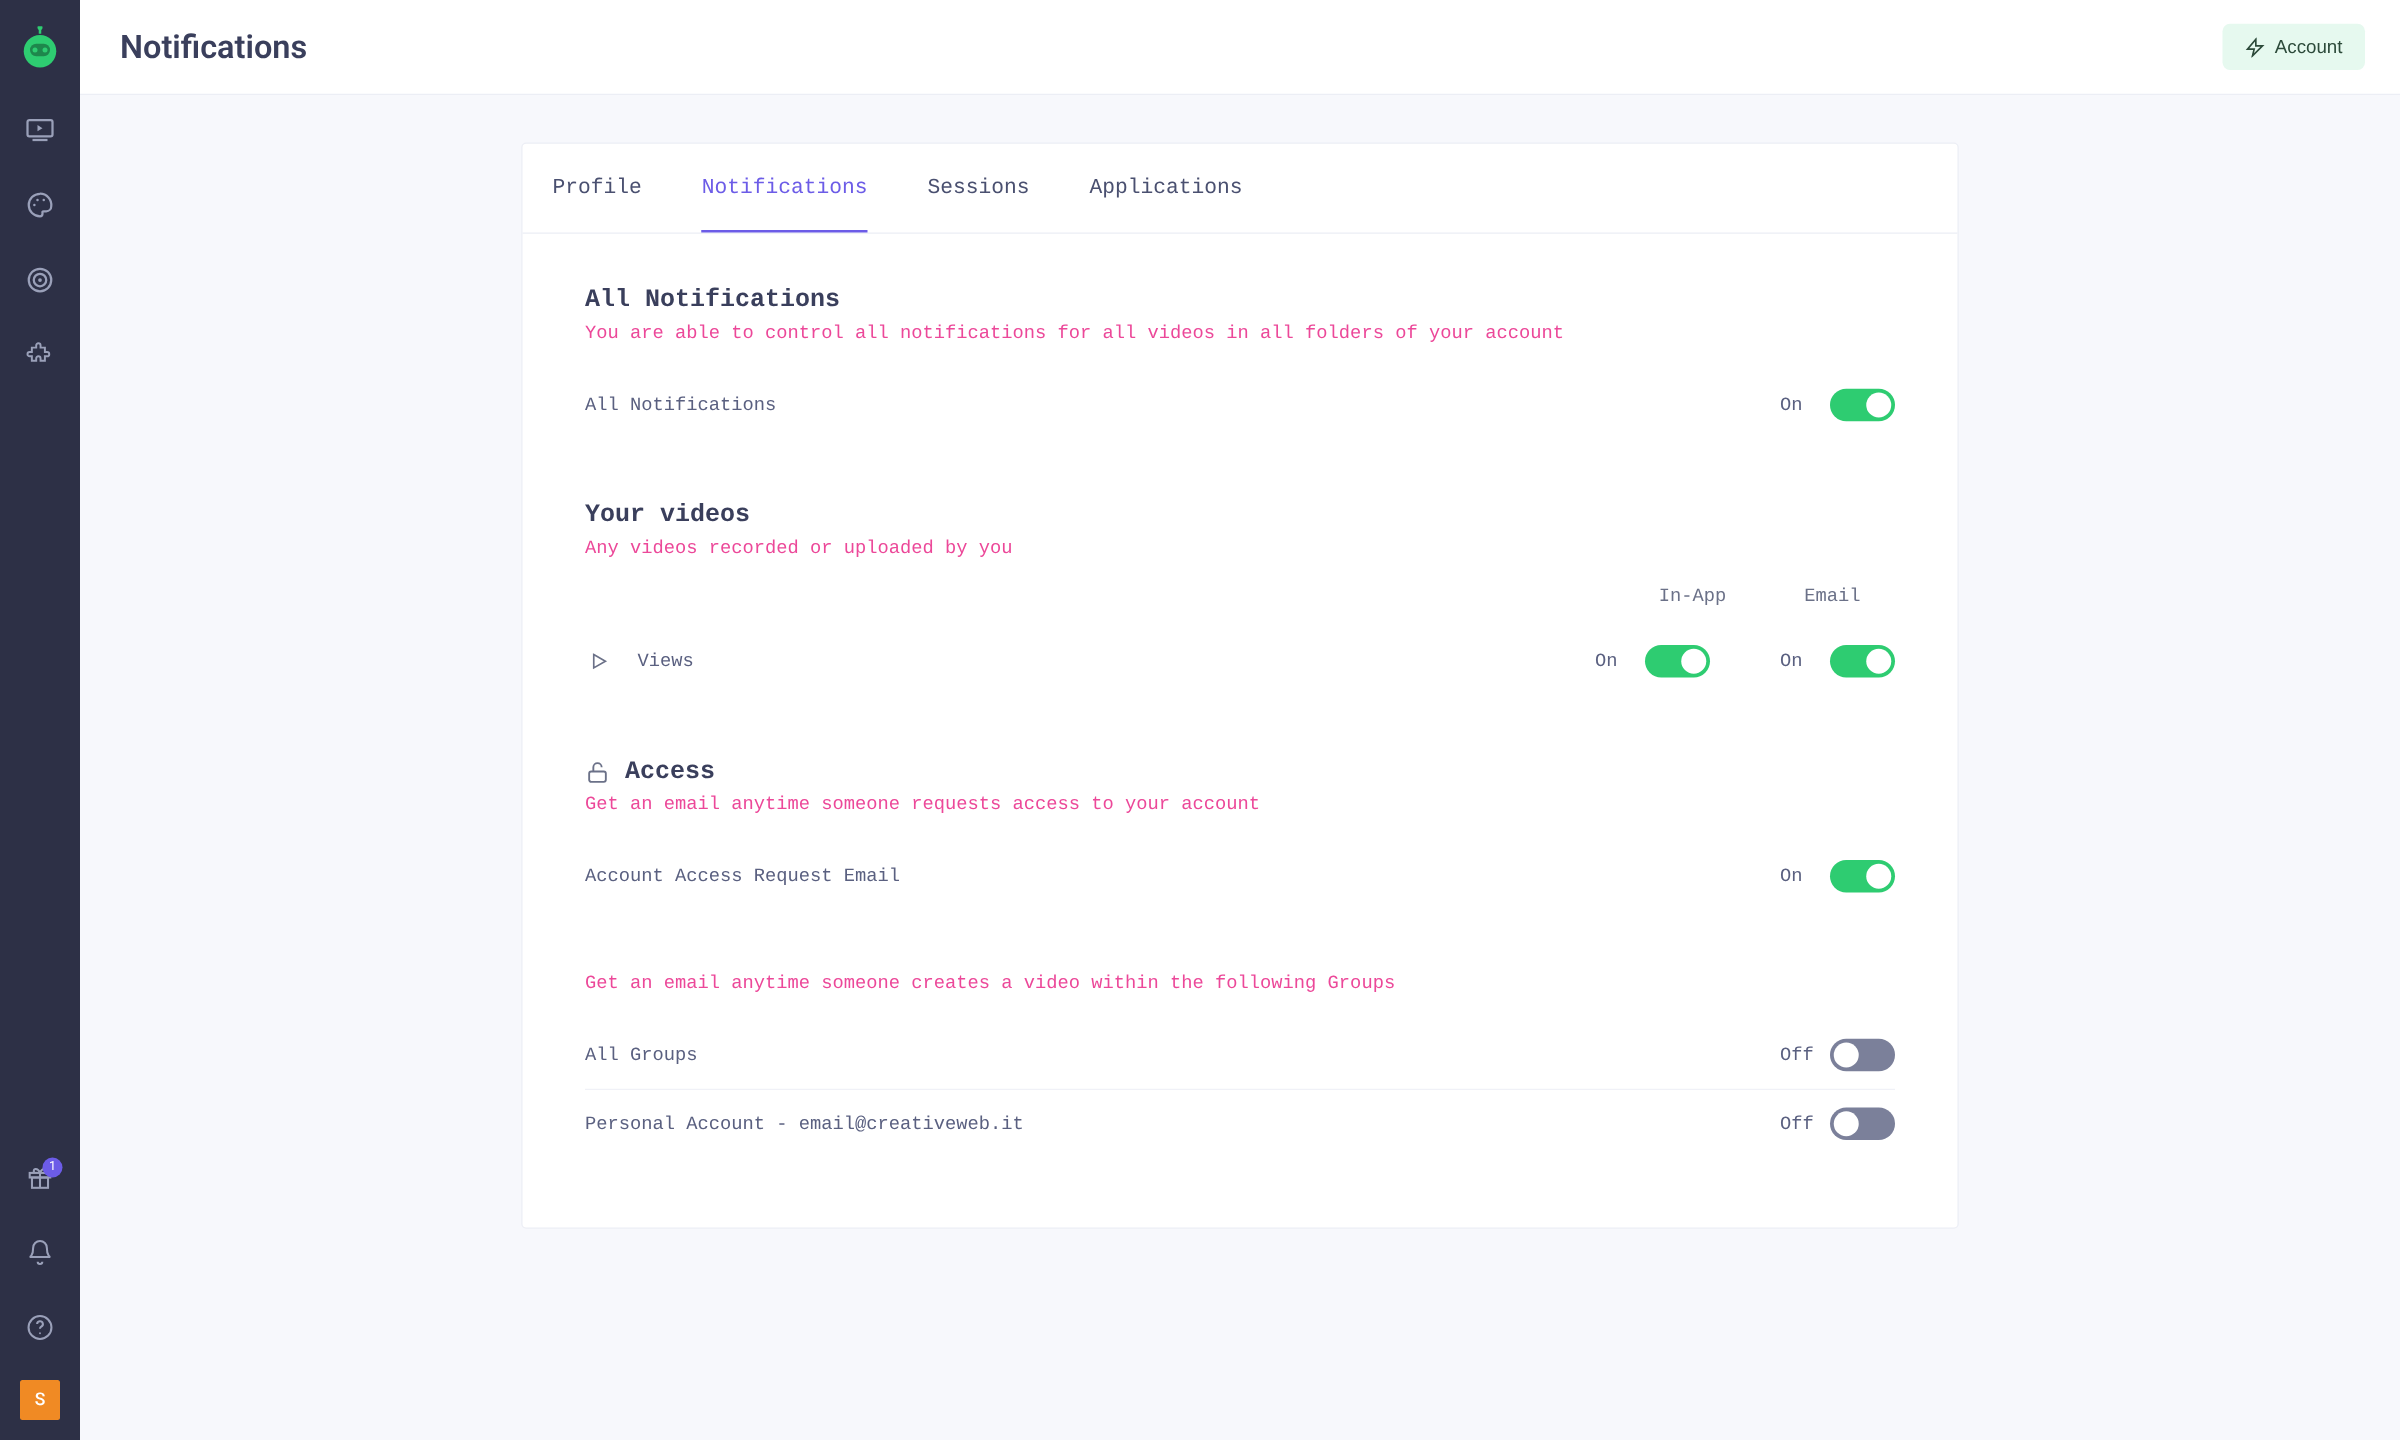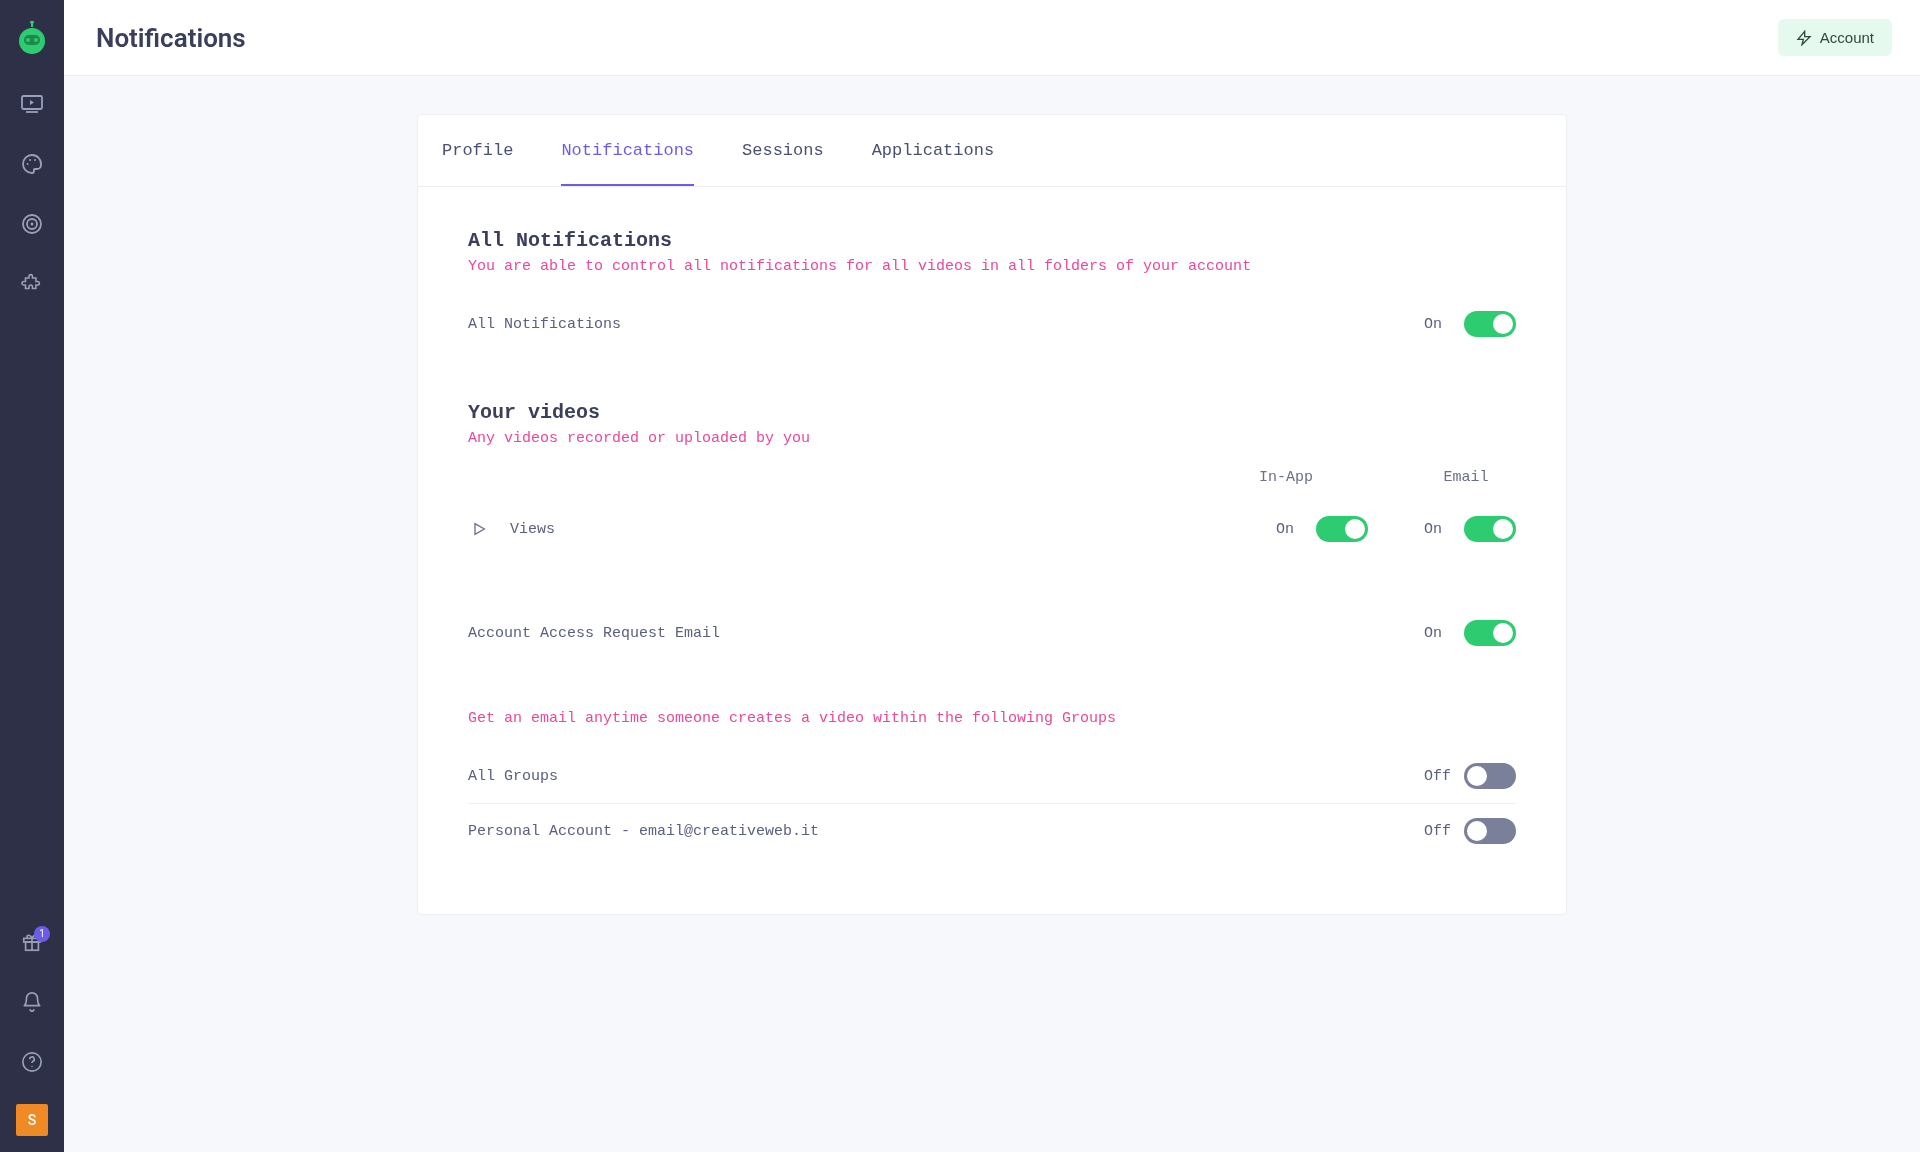--- a/index.html
+++ b/index.html
@@ -101,21 +101,21 @@
   .section-desc { font-size:15px;color:#ec4899;margin-bottom:22px; }
 
   .row {
     display:flex;align-items:center;justify-content:space-between;
     padding:14px 0;
   }
   .row + .row { border-top:1px solid #f0f1f7; }
   .row-label { display:flex;align-items:center;gap:20px;color:#5a6080;font-size:15px; }
   .row-label .row-icon { width:22px;display:flex;justify-content:center;}
   .toggle-group { display:flex;align-items:center;gap:56px; }
-  .toggle-col-headers { display:flex;gap:120px;font-size:15px;color:#6b7188;margin-bottom:16px;justify-content:flex-end;padding-right:20px;}
+  .toggle-col-headers { display:flex;gap:52px;font-size:15px;color:#6b7188;margin-bottom:16px;justify-content:flex-end;padding-right:20px;}
   .toggle-col-headers span{width:60px;text-align:center;}
 
   .toggle-wrap{display:flex;align-items:center;gap:14px;}
   .toggle-state{font-size:15px;color:#5a6080;width:26px;}
   .toggle {
     width:52px;height:26px;border-radius:26px;position:relative;cursor:pointer;
     transition:background .15s;
   }
   .toggle.on{ background:#2ecc71;}
   .toggle.off{ background:#7b809a;}
@@ -266,20 +266,28 @@
               <span class="toggle-state">On</span>
               <div class="toggle on">
                   <div class="knob"></div>
                 </div>
             </div>
           </div>
         </div>
       </section>
 
       <section class="section">
+        <div class="section-header">
+          <svg width="20" height="20" viewBox="0 0 24 24" fill="none" stroke-width="1.8">
+            <rect x="4" y="11" width="16" height="10" rx="2"></rect>
+            <path d="M8 11V7a4 4 0 0 1 8 0"></path>
+          </svg>
+          <span class="section-title">Access</span>
+        </div>
+        <p class="section-desc">Get an email anytime someone requests access to your account</p>
         <div class="row">
           <div class="row-label">
               <span>Account Access Request Email</span>
             </div>
           <div class="toggle-wrap">
             <span class="toggle-state">On</span>
             <div class="toggle on">
                 <div class="knob"></div>
               </div>
           </div>

